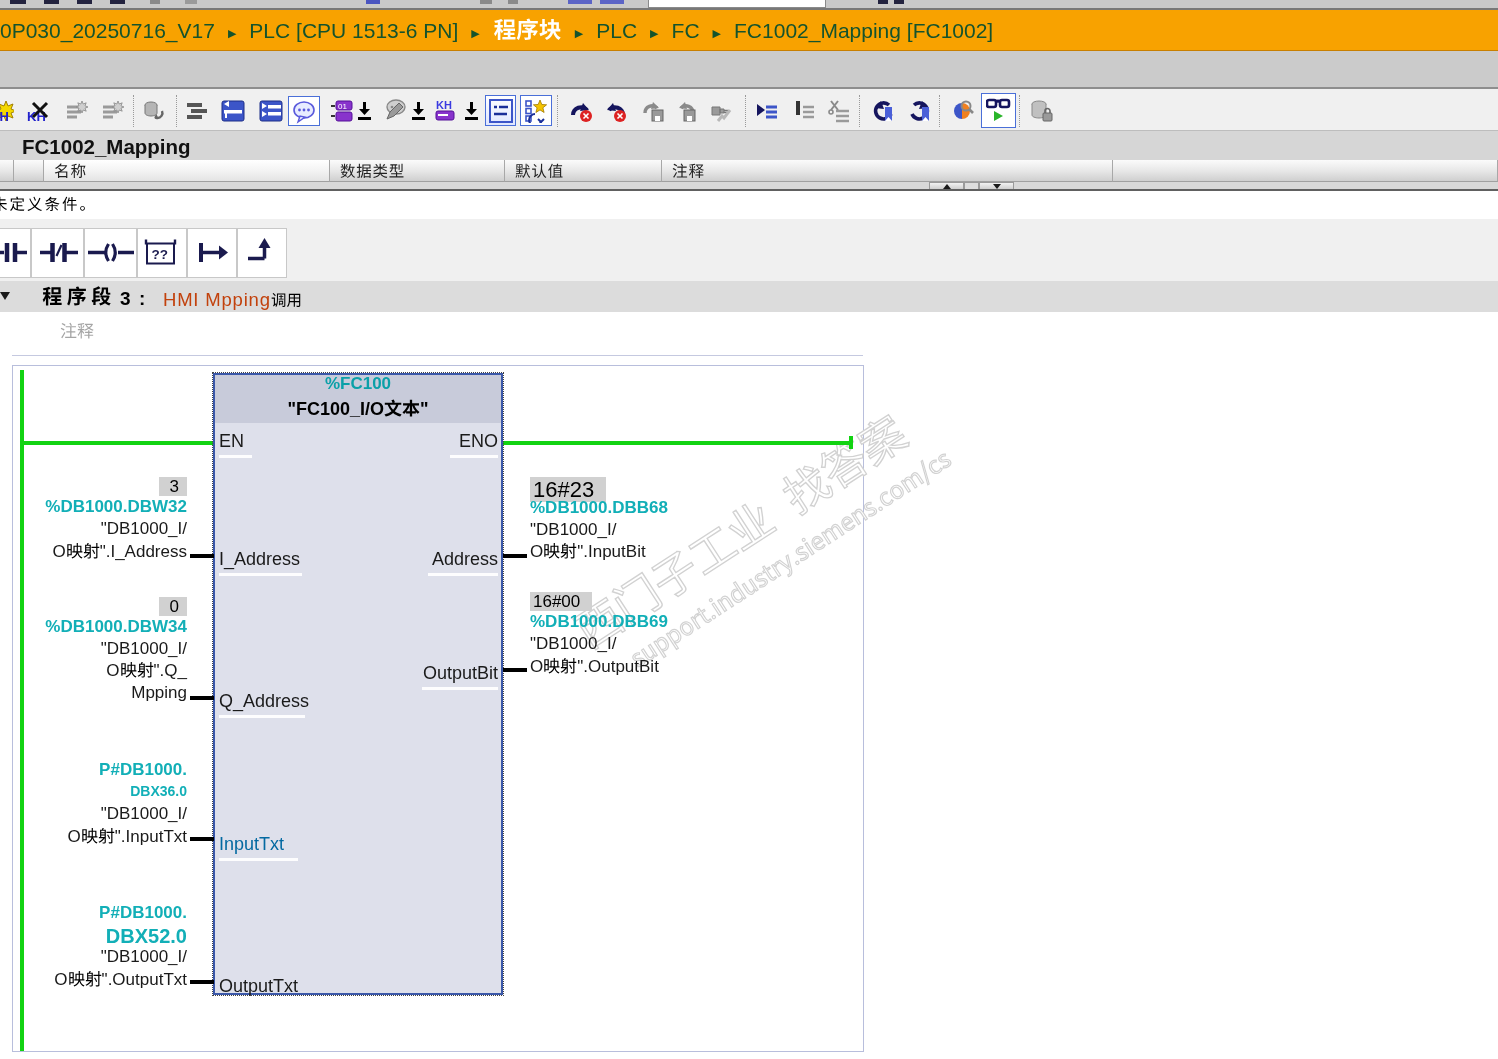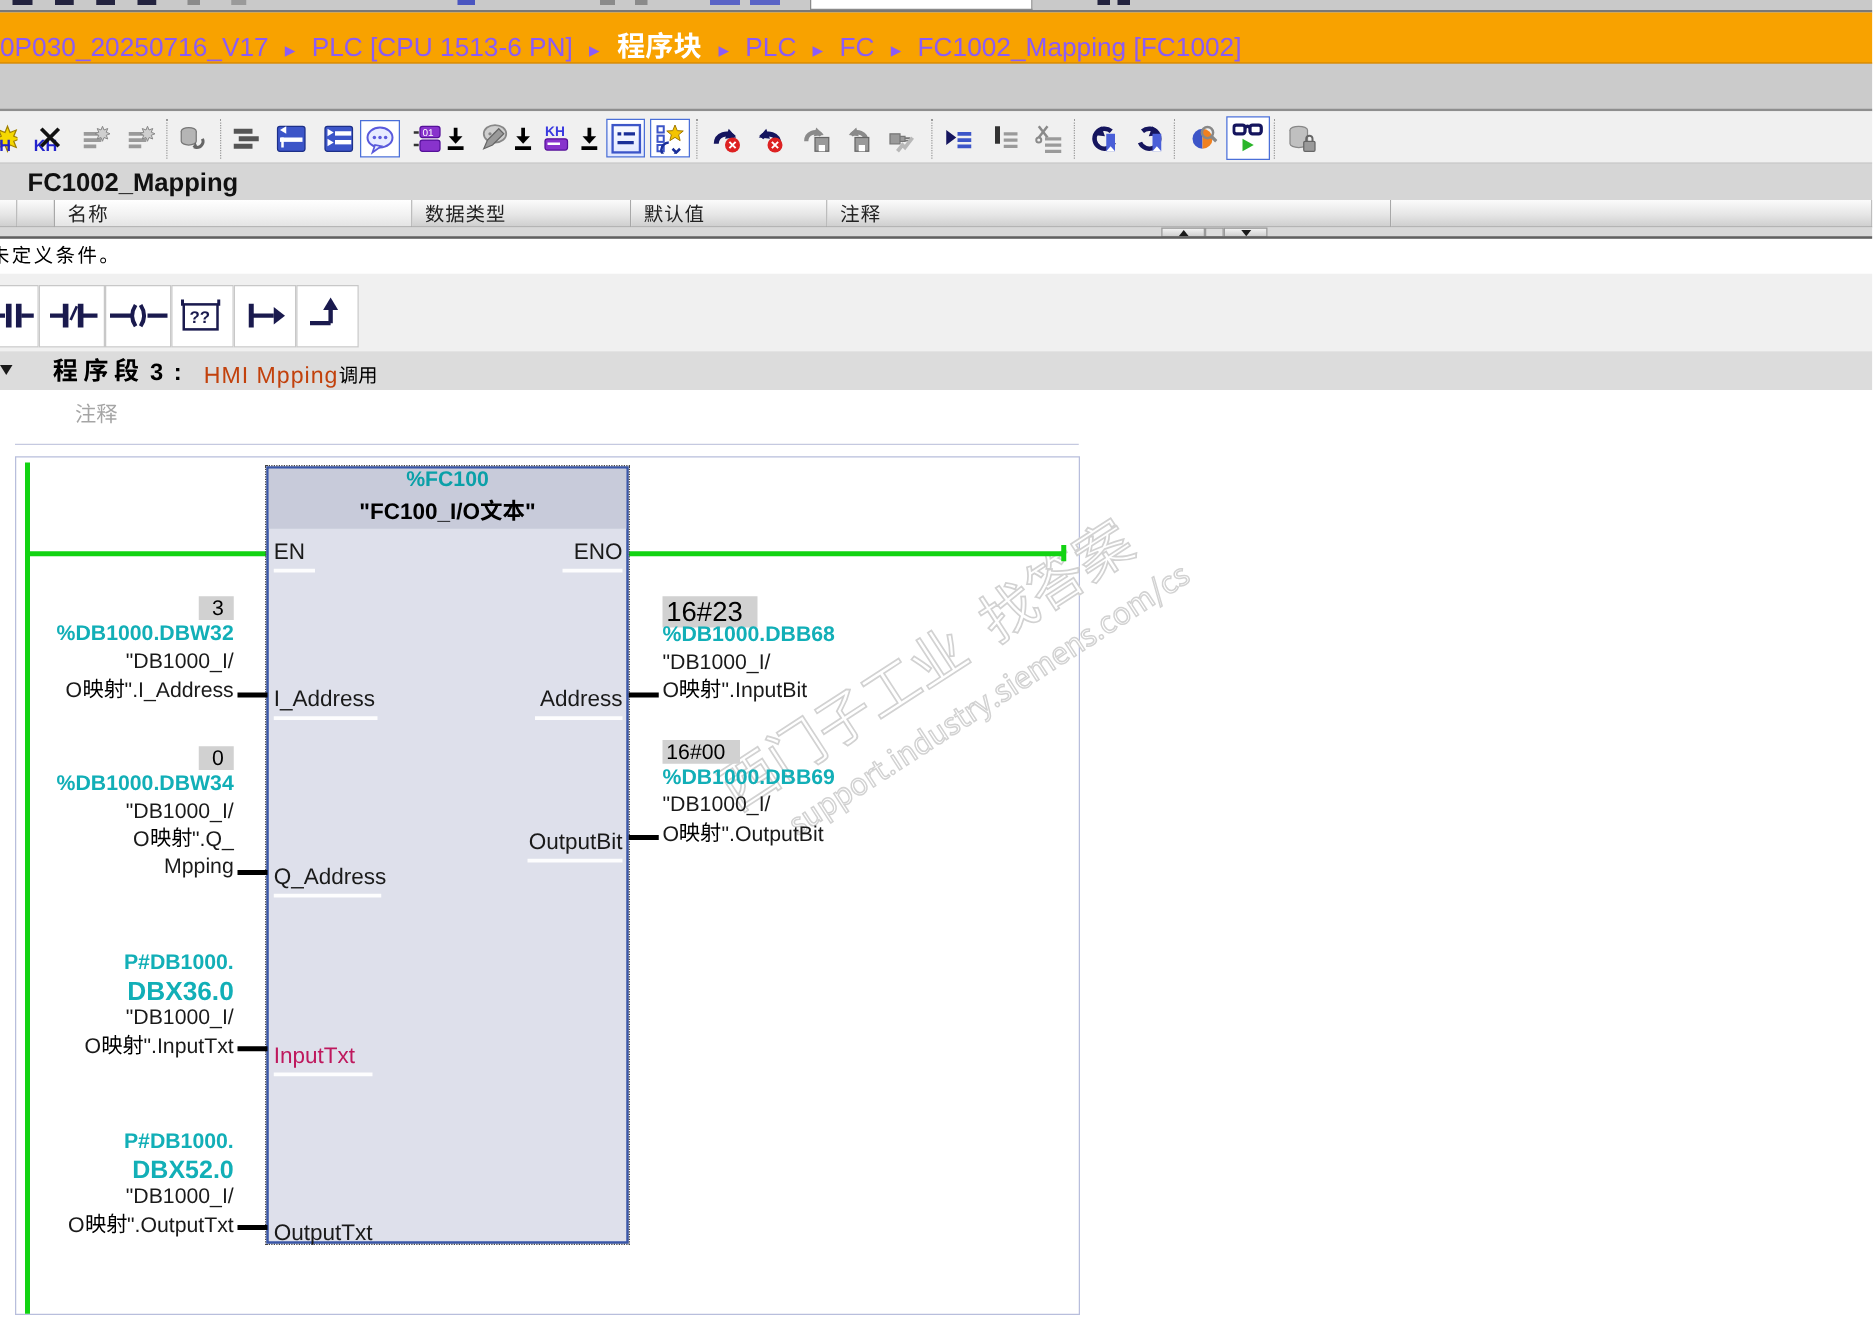--- a/index.html
+++ b/index.html
@@ -21,22 +21,22 @@
     <div class="abs" style="left:366px;top:0;width:14px;height:4px;background:#4a55c0"></div>
     <div class="abs" style="left:480px;top:0;width:12px;height:4px;background:#8a8a8a"></div>
     <div class="abs" style="left:508px;top:0;width:10px;height:4px;background:#8a8a8a"></div>
     <div class="abs" style="left:568px;top:0;width:24px;height:4px;background:#5b64c6"></div>
     <div class="abs" style="left:600px;top:0;width:24px;height:4px;background:#5b64c6"></div>
     <div class="abs" style="left:878px;top:0;width:10px;height:4px;background:#23233f"></div>
     <div class="abs" style="left:894px;top:0;width:10px;height:4px;background:#23233f"></div>
     <div class="abs" style="left:648px;top:0;width:178px;height:8px;background:#fff;border:1px solid #8a8a8a;border-top:none"></div>
     <div class="abs" style="left:0;top:8px;width:1498px;height:2px;background:#787878"></div>
     <div class="abs" style="left:0;top:10px;width:1498px;height:41px;background:#F8A200;border-bottom:1px solid #c87f00"></div>
-    <div class="abs" style="left:0;top:10px;width:1498px;height:41px;color:#8b5cf6;font-size:21px;
- display:flex;align-items:flex-end;white-space:nowrap">
+    <div class="abs" style="left:0;top:10px;width:1498px;height:41px;color:#14532d;font-size:21px;
+ display:flex;align-items:center;white-space:nowrap">
  <span>0P030_20250716_V17</span>
  <span style="margin:0 13px"><span style="font-size:11px;position:relative;top:-1px;">▶</span></span>
  <span>PLC [CPU 1513-6 PN]</span>
  <span style="margin:0 13px"><span style="font-size:11px;position:relative;top:-1px;">▶</span></span>
  <svg style="vertical-align:-6.2px;" width="69" height="26" viewBox="0 0 3000 1150">
         <g transform="translate(0,880) scale(1,-1)" fill="#fff">
           <path transform="translate(0,0)" d="M570 711H804V573H570ZM459 812V472H920V812ZM451 226V125H626V37H388V-68H969V37H746V125H923V226H746V309H947V412H427V309H626V226ZM340 839C263 805 140 775 29 757C42 732 57 692 63 665C102 670 143 677 185 684V568H41V457H169C133 360 76 252 20 187C39 157 65 107 76 73C115 123 153 194 185 271V-89H301V303C325 266 349 227 361 201L430 296C411 318 328 405 301 427V457H408V568H301V710C344 720 385 733 421 747Z"></path>
           <path transform="translate(1000,0)" d="M370 406C417 385 473 358 524 332H252V231H525V35C525 22 520 18 500 18C482 17 409 18 350 20C366 -11 384 -57 389 -90C476 -90 540 -91 586 -74C633 -58 646 -28 646 32V231H789C769 196 747 162 728 136L824 92C867 147 917 230 957 304L871 339L852 332H713L721 340L672 367C750 415 824 477 881 535L805 594L778 588H299V493H678C646 465 610 437 574 416C528 437 481 457 442 473ZM459 826 490 747H109V474C109 326 103 116 19 -27C47 -40 99 -74 120 -94C211 63 226 310 226 473V636H957V747H628C615 780 595 824 578 858Z"></path>
           <path transform="translate(2000,0)" d="M776 400H662C663 428 664 456 664 484V579H776ZM549 839V691H401V579H549V484C549 456 548 428 546 400H376V286H528C498 174 429 72 269 -1C295 -21 335 -65 351 -92C520 -11 599 103 635 228C686 84 764 -27 886 -92C905 -59 943 -9 970 15C852 65 773 163 727 286H951V400H888V691H664V839ZM26 189 74 69C164 110 276 163 380 215L353 321L263 283V504H361V618H263V836H151V618H44V504H151V237C104 218 61 201 26 189Z"></path>
         </g>
@@ -412,21 +412,21 @@
         </g>
       </svg><span style="font-size:18px;font-weight:bold">"</span></div>
     <div class="abs" style="left:219px;top:431px;font-size:18px;color:#1a1a1a">EN</div>
     <div class="abs" style="left:219px;top:455px;width:33px;height:2.5px;background:rgba(255,255,255,.92)"></div>
     <div class="abs" style="left:348px;top:431px;width:150px;text-align:right;font-size:18px;color:#1a1a1a">ENO</div>
     <div class="abs" style="left:450px;top:455px;width:48px;height:2.5px;background:rgba(255,255,255,.92)"></div>
     <div class="abs" style="left:219px;top:549px;font-size:18px;color:#1a1a1a">I_Address</div>
     <div class="abs" style="left:219px;top:573px;width:83px;height:2.5px;background:rgba(255,255,255,.92)"></div>
     <div class="abs" style="left:219px;top:691px;font-size:18px;color:#1a1a1a">Q_Address</div>
     <div class="abs" style="left:219px;top:715px;width:86px;height:2.5px;background:rgba(255,255,255,.92)"></div>
-    <div class="abs" style="left:219px;top:834px;font-size:18px;color:#be185d">InputTxt</div>
+    <div class="abs" style="left:219px;top:834px;font-size:18px;color:#0369a1">InputTxt</div>
     <div class="abs" style="left:219px;top:858px;width:79px;height:2.5px;background:rgba(255,255,255,.92)"></div>
     <div class="abs" style="left:219px;top:976px;font-size:18px;color:#1a1a1a">OutputTxt</div>
     <div class="abs" style="left:348px;top:549px;width:150px;text-align:right;font-size:18px;color:#1a1a1a">Address</div>
     <div class="abs" style="left:428px;top:573px;width:70px;height:2.5px;background:rgba(255,255,255,.92)"></div>
     <div class="abs" style="left:348px;top:663px;width:150px;text-align:right;font-size:18px;color:#1a1a1a">OutputBit</div>
     <div class="abs" style="left:422px;top:687px;width:76px;height:2.5px;background:rgba(255,255,255,.92)"></div>
     <div class="abs" style="left:0;top:477px;width:187px;text-align:right;white-space:nowrap"><span class="chipbg" style="font-size:17px">3</span></div>
     <div class="abs" style="left:0;top:497px;width:187px;text-align:right;white-space:nowrap"><span class="tealb" style="font-size:17px">%DB1000.DBW32</span></div>
     <div class="abs" style="left:0;top:519px;width:187px;text-align:right;white-space:nowrap"><span style="font-size:17px;color:#1a1a1a">"DB1000_I/</span></div>
     <div class="abs" style="left:0;top:542px;width:187px;text-align:right;white-space:nowrap"><span style="font-size:17px;color:#1a1a1a">O</span><svg style="vertical-align:-4.6px" width="34" height="20" viewBox="0 0 2000 1150">
@@ -439,21 +439,21 @@
     <div class="abs" style="left:0;top:617px;width:187px;text-align:right;white-space:nowrap"><span class="tealb" style="font-size:17px">%DB1000.DBW34</span></div>
     <div class="abs" style="left:0;top:639px;width:187px;text-align:right;white-space:nowrap"><span style="font-size:17px;color:#1a1a1a">"DB1000_I/</span></div>
     <div class="abs" style="left:0;top:661px;width:187px;text-align:right;white-space:nowrap"><span style="font-size:17px;color:#1a1a1a">O</span><svg style="vertical-align:-4.6px" width="34" height="20" viewBox="0 0 2000 1150">
         <g transform="translate(0,880) scale(1,-1)" fill="#000">
           <path transform="translate(0,0)" d="M630 835V680H438V349H371V280H614C586 159 513 54 326 -22C342 -35 363 -62 373 -78C553 -3 635 102 672 221C721 81 801 -24 920 -83C931 -64 952 -36 969 -22C846 30 764 139 721 280H966V349H908V680H699V835ZM506 349V611H630V454C630 418 629 383 625 349ZM838 349H695C698 383 699 418 699 454V611H838ZM270 410V178H145V410ZM270 476H145V699H270ZM76 767V28H145V110H340V767Z"></path>
           <path transform="translate(1000,0)" d="M533 421C583 349 632 250 650 185L714 214C693 279 644 375 591 447ZM191 529H390V446H191ZM191 586V668H390V586ZM191 390H390V305H191ZM52 305V238H307C237 148 136 70 31 20C46 8 72 -20 82 -34C197 29 310 124 388 238H390V4C390 -10 385 -15 370 -15C355 -16 307 -17 256 -15C265 -33 276 -63 280 -81C350 -81 396 -79 424 -69C450 -57 460 -36 460 4V728H298C311 758 327 795 340 830L263 841C256 808 242 763 228 728H123V305ZM778 836V609H498V537H778V14C778 -4 771 -8 753 -9C737 -10 681 -10 619 -8C630 -28 641 -60 645 -79C727 -80 777 -78 807 -65C837 -54 849 -33 849 14V537H958V609H849V836Z"></path>
         </g>
       </svg><span style="font-size:17px;color:#1a1a1a">".Q_</span></div>
     <div class="abs" style="left:0;top:683px;width:187px;text-align:right;white-space:nowrap"><span style="font-size:17px;color:#1a1a1a">Mpping</span></div>
     <div class="abs" style="left:0;top:760px;width:187px;text-align:right;white-space:nowrap"><span class="tealb" style="font-size:17px">P#DB1000.</span></div>
-    <div class="abs" style="left:0;top:782px;width:187px;text-align:right;white-space:nowrap"><span class="tealb" style="font-size:21px">DBX36.0</span></div>
+    <div class="abs" style="left:0;top:782px;width:187px;text-align:right;white-space:nowrap"><span class="tealb" style="font-size:14px">DBX36.0</span></div>
     <div class="abs" style="left:0;top:804px;width:187px;text-align:right;white-space:nowrap"><span style="font-size:17px;color:#1a1a1a">"DB1000_I/</span></div>
     <div class="abs" style="left:0;top:827px;width:187px;text-align:right;white-space:nowrap"><span style="font-size:17px;color:#1a1a1a">O</span><svg style="vertical-align:-4.6px" width="34" height="20" viewBox="0 0 2000 1150">
         <g transform="translate(0,880) scale(1,-1)" fill="#000">
           <path transform="translate(0,0)" d="M630 835V680H438V349H371V280H614C586 159 513 54 326 -22C342 -35 363 -62 373 -78C553 -3 635 102 672 221C721 81 801 -24 920 -83C931 -64 952 -36 969 -22C846 30 764 139 721 280H966V349H908V680H699V835ZM506 349V611H630V454C630 418 629 383 625 349ZM838 349H695C698 383 699 418 699 454V611H838ZM270 410V178H145V410ZM270 476H145V699H270ZM76 767V28H145V110H340V767Z"></path>
           <path transform="translate(1000,0)" d="M533 421C583 349 632 250 650 185L714 214C693 279 644 375 591 447ZM191 529H390V446H191ZM191 586V668H390V586ZM191 390H390V305H191ZM52 305V238H307C237 148 136 70 31 20C46 8 72 -20 82 -34C197 29 310 124 388 238H390V4C390 -10 385 -15 370 -15C355 -16 307 -17 256 -15C265 -33 276 -63 280 -81C350 -81 396 -79 424 -69C450 -57 460 -36 460 4V728H298C311 758 327 795 340 830L263 841C256 808 242 763 228 728H123V305ZM778 836V609H498V537H778V14C778 -4 771 -8 753 -9C737 -10 681 -10 619 -8C630 -28 641 -60 645 -79C727 -80 777 -78 807 -65C837 -54 849 -33 849 14V537H958V609H849V836Z"></path>
         </g>
       </svg><span style="font-size:17px;color:#1a1a1a">".InputTxt</span></div>
     <div class="abs" style="left:0;top:903px;width:187px;text-align:right;white-space:nowrap"><span class="tealb" style="font-size:17px">P#DB1000.</span></div>
     <div class="abs" style="left:0;top:925px;width:187px;text-align:right;white-space:nowrap"><span class="tealb" style="font-size:20px">DBX52.0</span></div>
     <div class="abs" style="left:0;top:947px;width:187px;text-align:right;white-space:nowrap"><span style="font-size:17px;color:#1a1a1a">"DB1000_I/</span></div>

